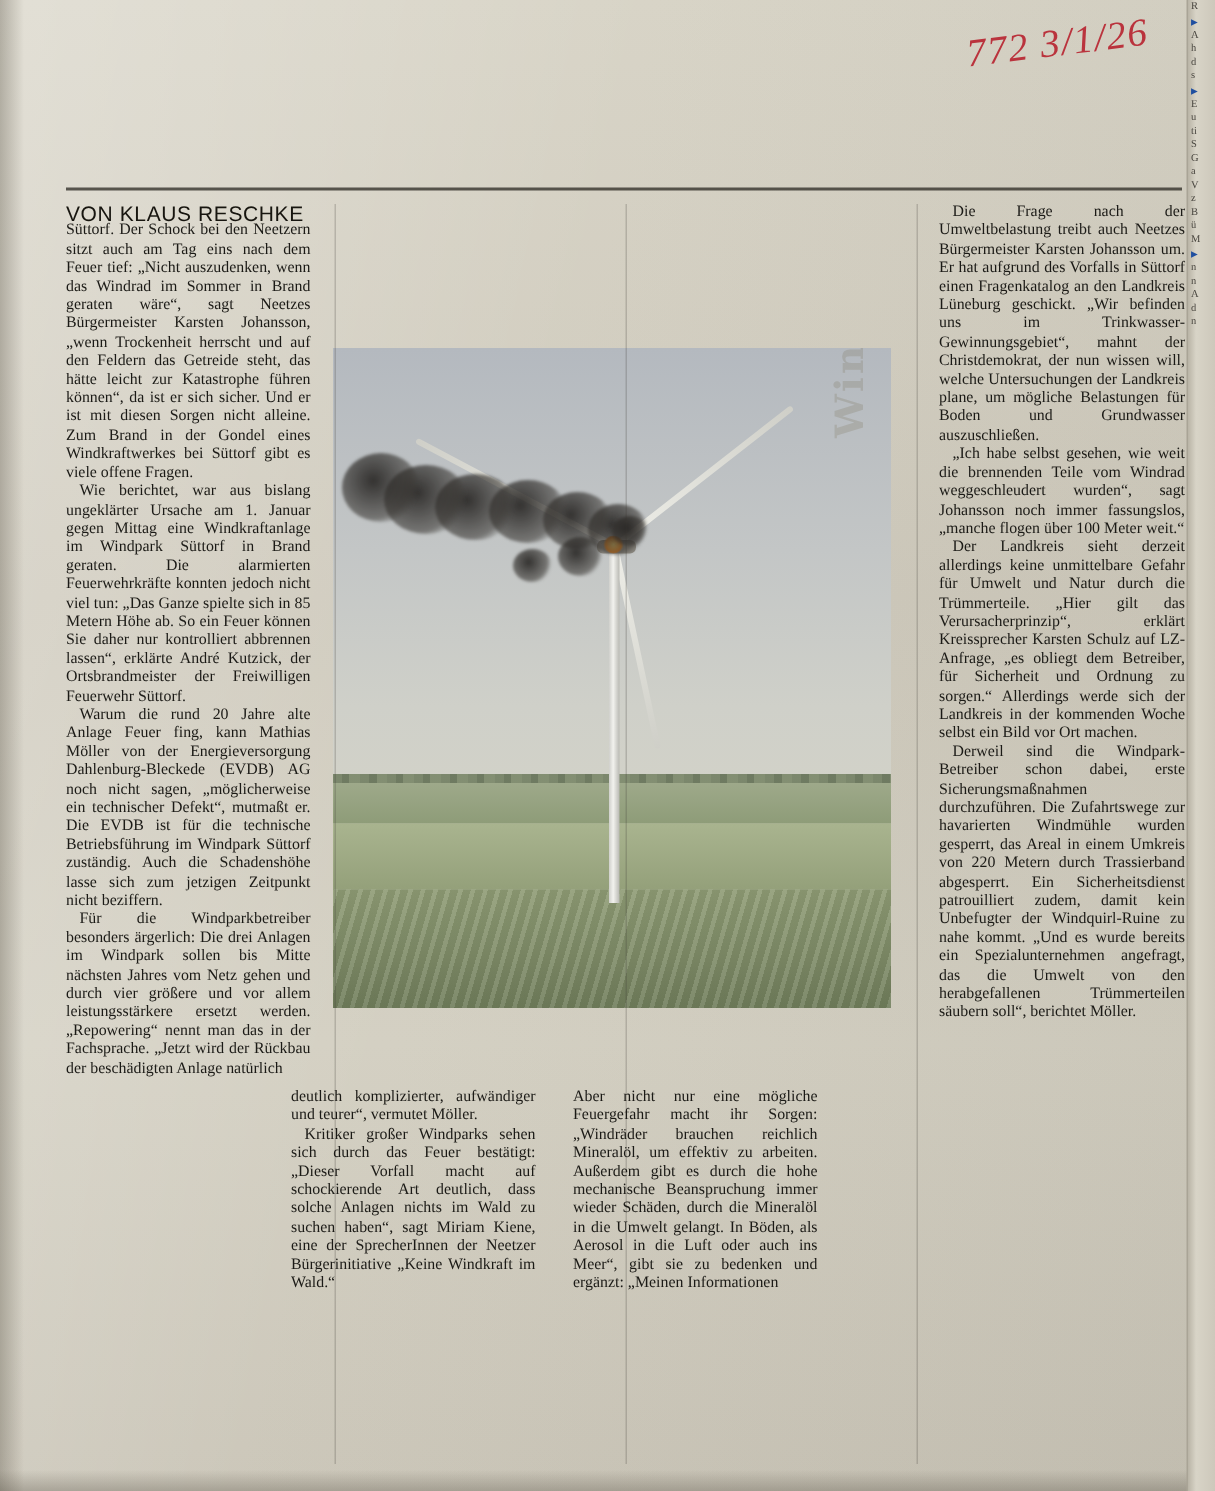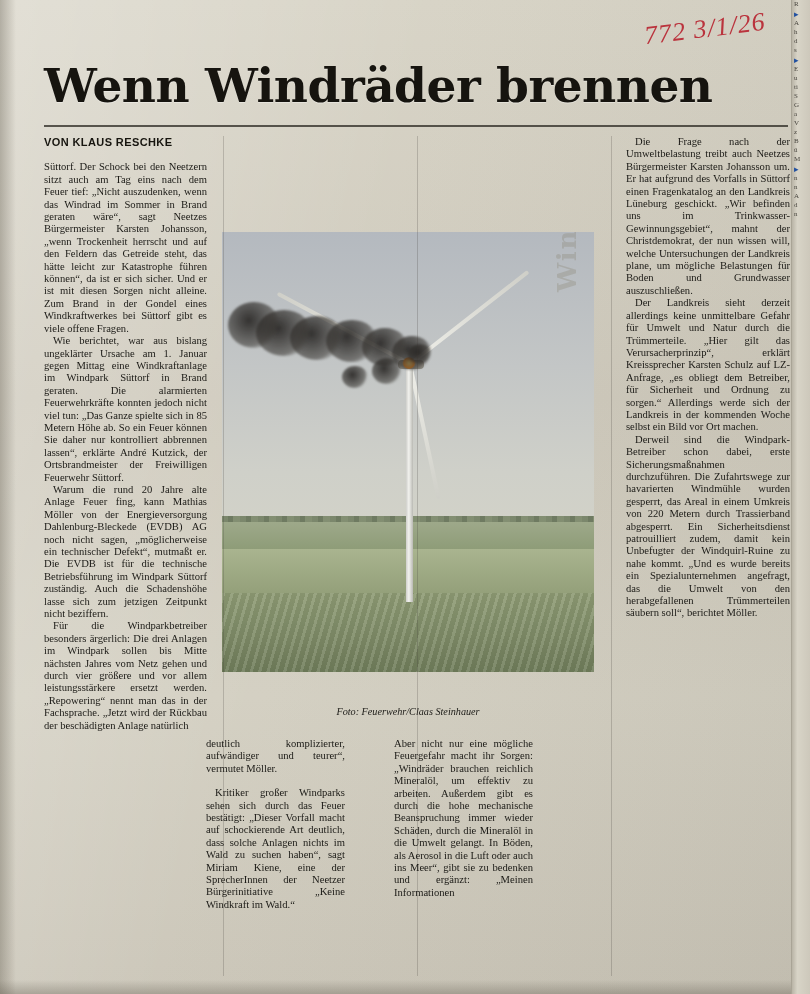--- a/index.html
+++ b/index.html
@@ -65,22 +65,22 @@
     color:#1b1a16;
     text-align:justify;
     hyphens:auto;
   }
   .col p { margin:0 0 0 0; text-indent:9px; }
   .col p.first { text-indent:0; }
   #col1 { left:0; }
   #col4 { left:582px; width:164px; top:0; }
   .byline {
     font-family:"Liberation Sans", sans-serif;
-    font-weight:bold; font-size:11px; letter-spacing:.4px;
-    color:#17150f; margin-bottom:13px;
+    font-weight:normal; font-size:14px; letter-spacing:.4px;
+    color:#17150f; margin-bottom:0;
   }
   .dateline { font-weight:normal; }
   
   #standfirst {
     position:absolute; top:138px; left:222px; width:372px;
     text-align:center;
     font-family:"DejaVu Serif", serif;
     font-size:15.5px; line-height:19.5px;
     color:#2a2a4e;
   }
@@ -157,21 +157,21 @@
   }
   #credit {
     position:absolute; top:706px; left:222px; width:372px;
     text-align:center; font-style:italic; font-size:10.2px; color:#1b1a16;
   }
   
   #col2b { position:absolute; top:726px; left:194px; width:163px;
     font-size:10.6px; line-height:12.4px; color:#1b1a16; text-align:justify; }
   #col3b { position:absolute; top:726px; left:382px; width:163px;
     font-size:10.6px; line-height:12.4px; color:#1b1a16; text-align:justify; }
-  #col2b p, #col3b p { margin:12px; text-indent:9px; }
+  #col2b p, #col3b p { margin:0; text-indent:9px; }
   #col2b p.first, #col3b p.first { text-indent:0; }
   
   .vrule { position:absolute; top:0; width:1px; background:rgba(60,56,48,.22); }
   
   #fold {
     position:absolute; top:0; bottom:0; left:0; width:16px;
     background:linear-gradient(90deg, rgba(90,84,70,.35), rgba(90,84,70,0));
   }
   #bottom-shadow {
     position:absolute; left:0; right:0; bottom:0; height:14px;
@@ -180,21 +180,20 @@
 </style>
 </head>
 <body>
 
 <div id="page">
 
   <div id="fold"></div>
 
   <div id="archive-mark">772 3/1/26</div>
 
-  <div id="headline">Wenn Windräder brennen</div>
   <div id="rule-top"></div>
 
 
   <div id="photo-wrap">
     <div id="photo">
       <div id="sky"></div>
 
       <div class="ghost" style="left:330px; top:60px;">Windmühle</div>
 
       <div id="treeline"></div>
@@ -214,38 +213,38 @@
       <div class="smoke" style="left:104px; top:88px; width:52px; height:42px;"></div>
       <div class="smoke" style="left:68px; top:84px; width:54px; height:44px;"></div>
       <div class="smoke" style="left:34px; top:78px; width:56px; height:46px;"></div>
       <div class="smoke" style="left:6px; top:70px; width:52px; height:46px;"></div>
       <div class="smoke" style="left:150px; top:126px; width:30px; height:26px;"></div>
       <div class="smoke" style="left:120px; top:134px; width:26px; height:22px;"></div>
       <div class="smoke" style="left:186px; top:112px; width:24px; height:20px;"></div>
     </div>
   </div>
 
-  <div id="credit">Foto: Feuerwehr/Claas Steinhauer</div>
 
   <div id="cols">
 
     <div class="vrule" style="left:179px; height:840px;"></div>
     <div class="vrule" style="left:373px; height:840px;"></div>
     <div class="vrule" style="left:567px; height:840px;"></div>
 
     <div class="col" id="col1">
       <div class="byline">VON KLAUS RESCHKE</div>
       <p class="first"><span class="dateline">Süttorf.</span> Der Schock bei den Neetzern sitzt auch am Tag eins nach dem Feuer tief: „Nicht auszudenken, wenn das Windrad im Sommer in Brand geraten wäre“, sagt Neetzes Bürgermeister Karsten Johansson, „wenn Trockenheit herrscht und auf den Feldern das Getreide steht, das hätte leicht zur Katastrophe führen können“, da ist er sich sicher. Und er ist mit diesen Sorgen nicht alleine. Zum Brand in der Gondel eines Windkraftwerkes bei Süttorf gibt es viele offene Fragen.</p>
       <p>Wie berichtet, war aus bislang ungeklärter Ursache am 1. Januar gegen Mittag eine Windkraftanlage im Windpark Süttorf in Brand geraten. Die alarmierten Feuerwehrkräfte konnten jedoch nicht viel tun: „Das Ganze spielte sich in 85 Metern Höhe ab. So ein Feuer können Sie daher nur kontrolliert abbrennen lassen“, erklärte André Kutzick, der Ortsbrandmeister der Freiwilligen Feuerwehr Süttorf.</p>
       <p>Warum die rund 20 Jahre alte Anlage Feuer fing, kann Mathias Möller von der Energieversorgung Dahlenburg-Bleckede (EVDB) AG noch nicht sagen, „möglicherweise ein technischer Defekt“, mutmaßt er. Die EVDB ist für die technische Betriebsführung im Windpark Süttorf zuständig. Auch die Schadenshöhe lasse sich zum jetzigen Zeitpunkt nicht beziffern.</p>
       <p>Für die Windparkbetreiber besonders ärgerlich: Die drei Anlagen im Windpark sollen bis Mitte nächsten Jahres vom Netz gehen und durch vier größere und vor allem leistungsstärkere ersetzt werden. „Repowering“ nennt man das in der Fachsprache. „Jetzt wird der Rückbau der beschädigten Anlage natürlich</p>
     </div>
 
     <div class="col" id="col4">
       <p>Die Frage nach der Umweltbelastung treibt auch Neetzes Bürgermeister Karsten Johansson um. Er hat aufgrund des Vorfalls in Süttorf einen Fragenkatalog an den Landkreis Lüneburg geschickt. „Wir befinden uns im Trinkwasser-Gewinnungsgebiet“, mahnt der Christdemokrat, der nun wissen will, welche Untersuchungen der Landkreis plane, um mögliche Belastungen für Boden und Grundwasser auszuschließen.</p>
+      <p>„Ich habe selbst gesehen, wie weit die brennenden Teile vom Windrad weggeschleudert wurden“, sagt Johansson noch immer fassungslos, „manche flogen über 100 Meter weit.“</p>
       <p>Der Landkreis sieht derzeit allerdings keine unmittelbare Gefahr für Umwelt und Natur durch die Trümmerteile. „Hier gilt das Verursacherprinzip“, erklärt Kreissprecher Karsten Schulz auf LZ-Anfrage, „es obliegt dem Betreiber, für Sicherheit und Ordnung zu sorgen.“ Allerdings werde sich der Landkreis in der kommenden Woche selbst ein Bild vor Ort machen.</p>
       <p>Derweil sind die Windpark-Betreiber schon dabei, erste Sicherungsmaßnahmen durchzuführen. Die Zufahrtswege zur havarierten Windmühle wurden gesperrt, das Areal in einem Umkreis von 220 Metern durch Trassierband abgesperrt. Ein Sicherheitsdienst patrouilliert zudem, damit kein Unbefugter der Windquirl-Ruine zu nahe kommt. „Und es wurde bereits ein Spezialunternehmen angefragt, das die Umwelt von den herabgefallenen Trümmerteilen säubern soll“, berichtet Möller.</p>
     </div>
   </div>
 
   <div id="col2b">
     <p class="first">deutlich komplizierter, aufwändiger und teurer“, vermutet Möller.</p>
     <p>Kritiker großer Windparks sehen sich durch das Feuer bestätigt: „Dieser Vorfall macht auf schockierende Art deutlich, dass solche Anlagen nichts im Wald zu suchen haben“, sagt Miriam Kiene, eine der SprecherInnen der Neetzer Bürgerinitiative „Keine Windkraft im Wald.“</p>
   </div>
 

